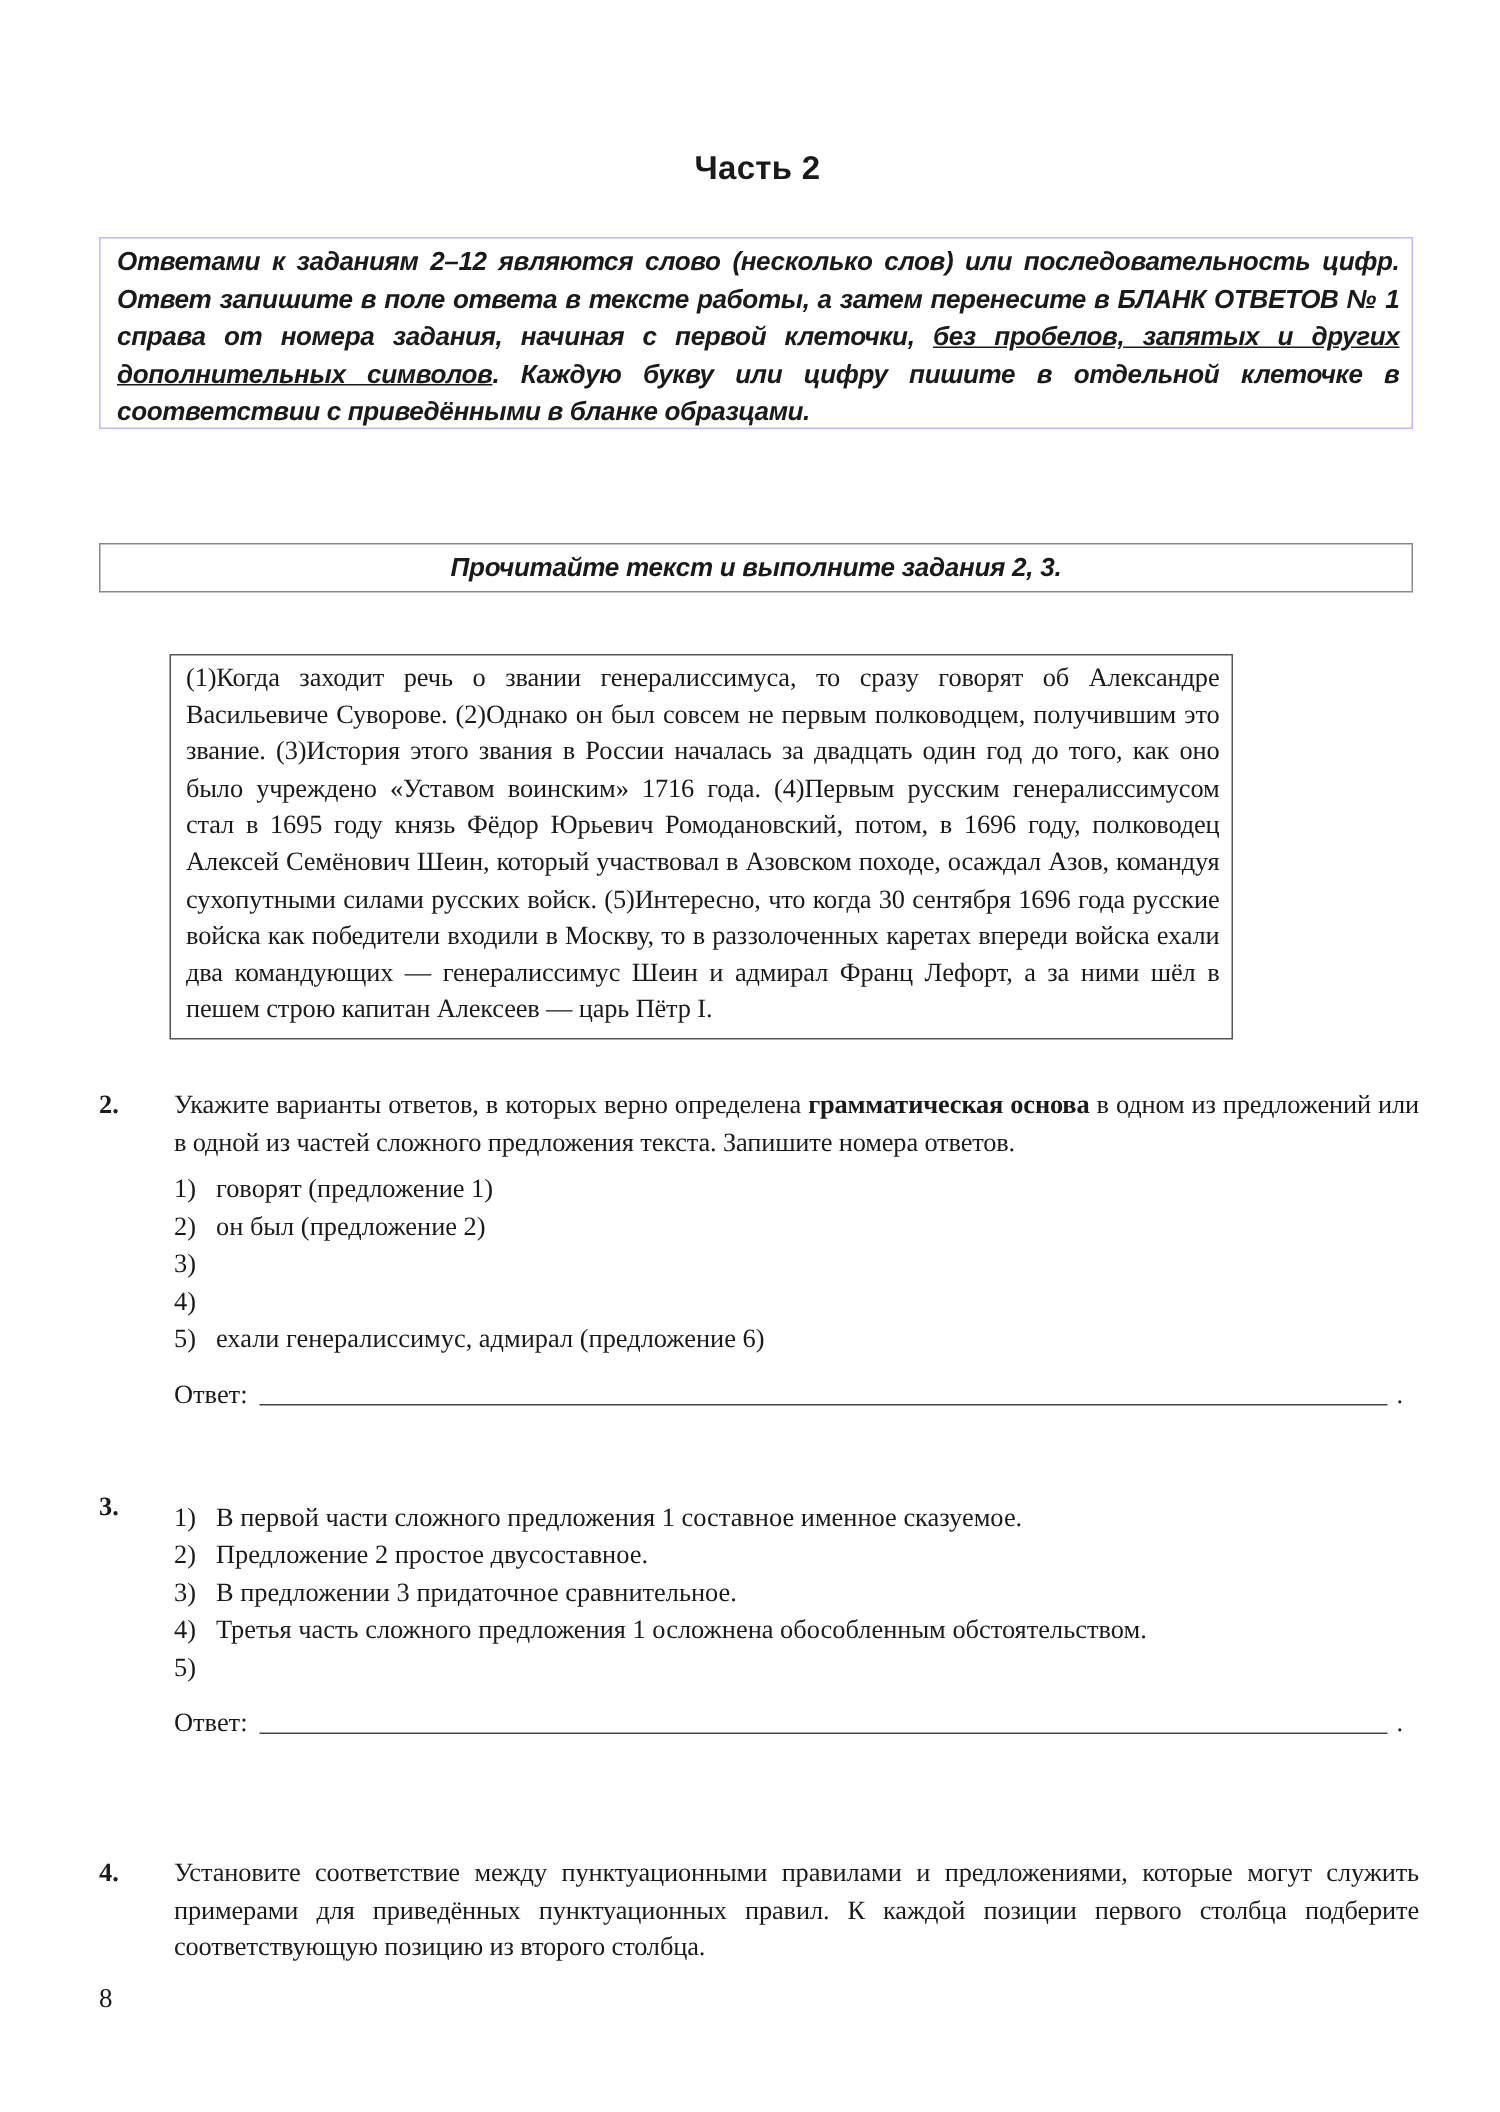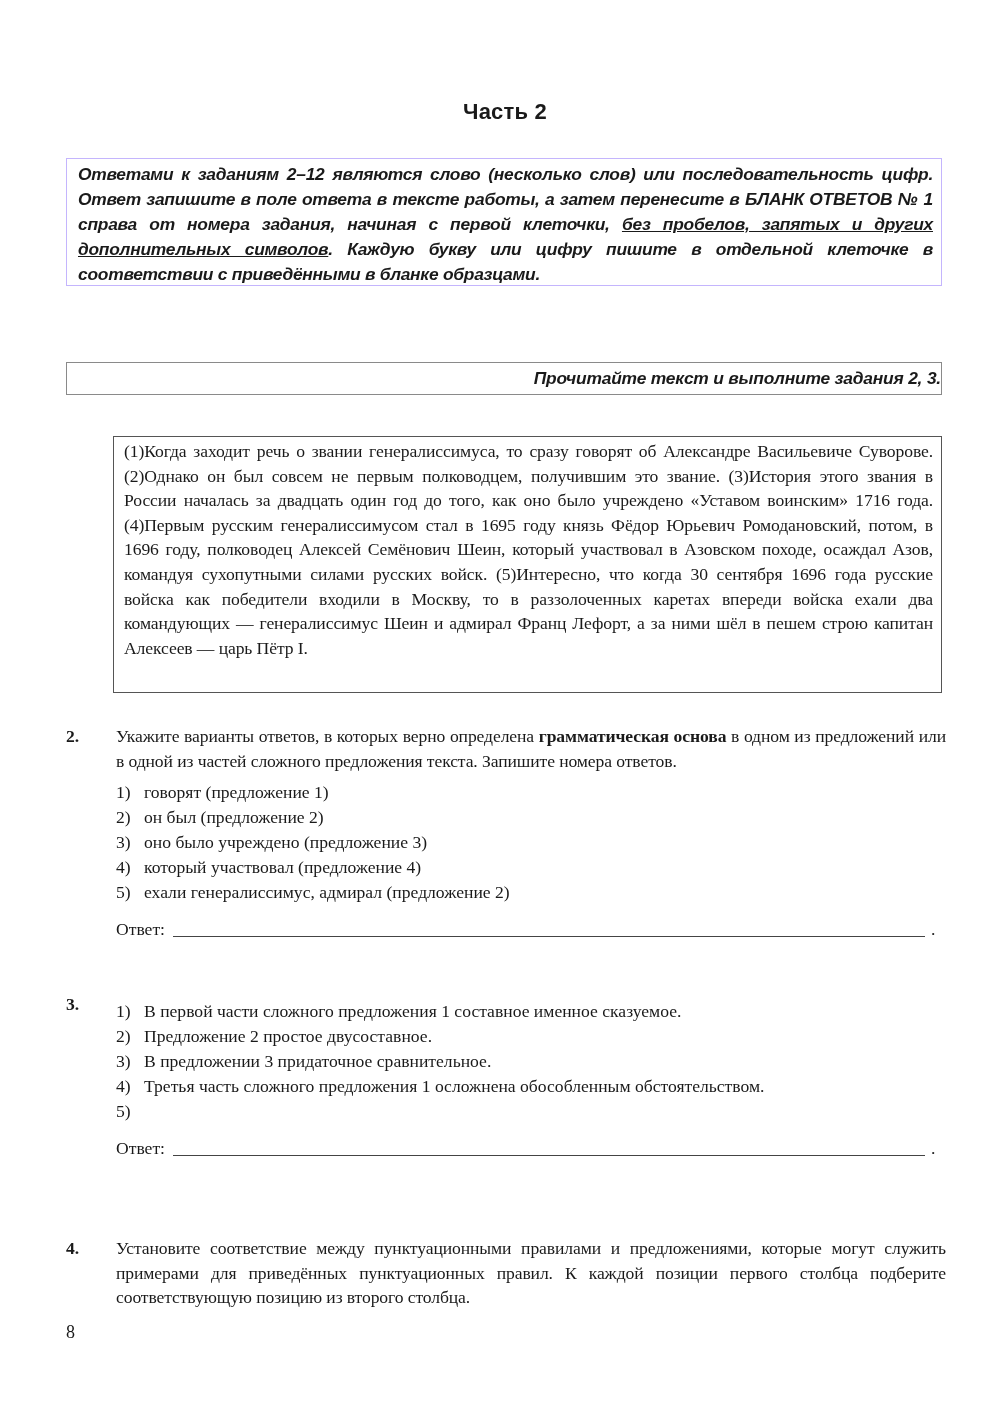--- a/index.html
+++ b/index.html
@@ -35,31 +35,31 @@
       line-height: 25px;
       text-align: justify;
       letter-spacing: -0.25px;
     }
     .instr-box .ul { text-decoration: underline; }
 
     .read-box {
       left: 66px; top: 362px; width: 876px; height: 33px;
       border: 1px solid #8a8a8a;
       box-sizing: border-box;
-      text-align: right;
+      text-align: center;
       font-family: "Liberation Sans", "DejaVu Sans", sans-serif;
       font-weight: bold;
       font-style: italic;
       font-size: 17.4px;
       line-height: 31px;
       letter-spacing: -0.2px;
     }
 
     .text-box {
-      left: 113px; top: 436px; width: 829px; height: 257px;
+      left: 113px; top: 436px; width: 709px; height: 257px;
       border: 1px solid #555;
       box-sizing: border-box;
       padding: 2px 8px 0 10px;
       font-size: 17.6px;
       line-height: 24.6px;
       text-align: justify;
       letter-spacing: -0.1px;
     }
 
     .task {
@@ -135,29 +135,27 @@
     <li>
         <span class="opt-num">1)</span>
         <span>говорят (предложение 1)</span>
       </li>
     <li>
         <span class="opt-num">2)</span>
         <span>он был (предложение 2)</span>
       </li>
     <li>
         <span class="opt-num">3)</span>
-        <span>оно было учреждено (предложение 3)</span>
       </li>
     <li>
         <span class="opt-num">4)</span>
-        <span>который участвовал (предложение 4)</span>
       </li>
     <li>
         <span class="opt-num">5)</span>
-        <span>ехали генералиссимус, адмирал (предложение 2)</span>
+        <span>ехали генералиссимус, адмирал (предложение 6)</span>
       </li>
   </ul>
   <div class="answer-row">
     <span class="answer-label">Ответ:</span>
     <span class="answer-line"></span>
     <span class="answer-dot">.</span>
   </div>
 </div>
 
 <div class="abs task" style="top:992px;">

